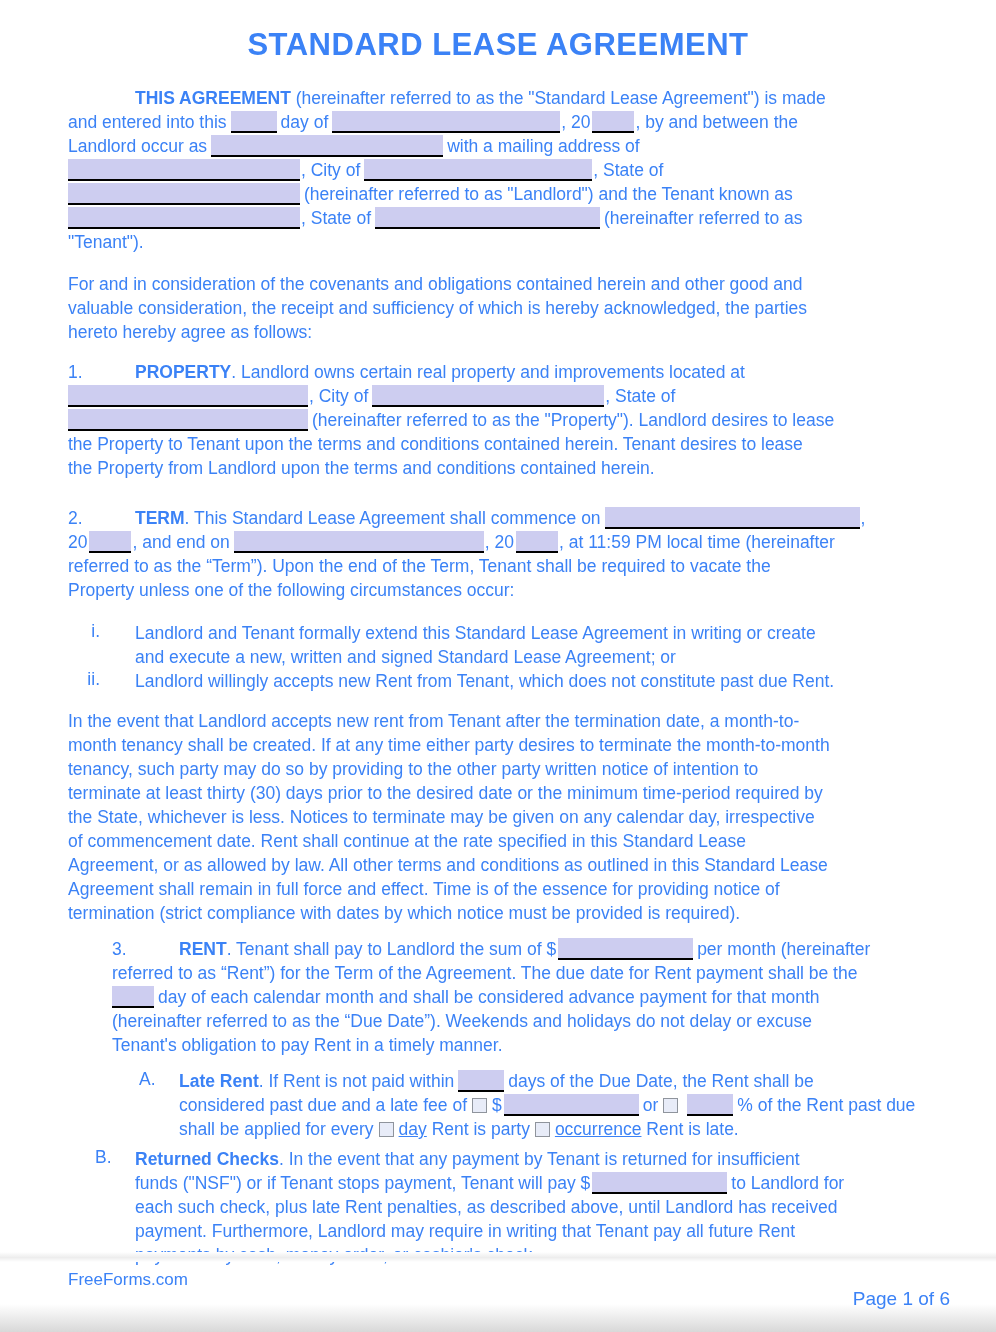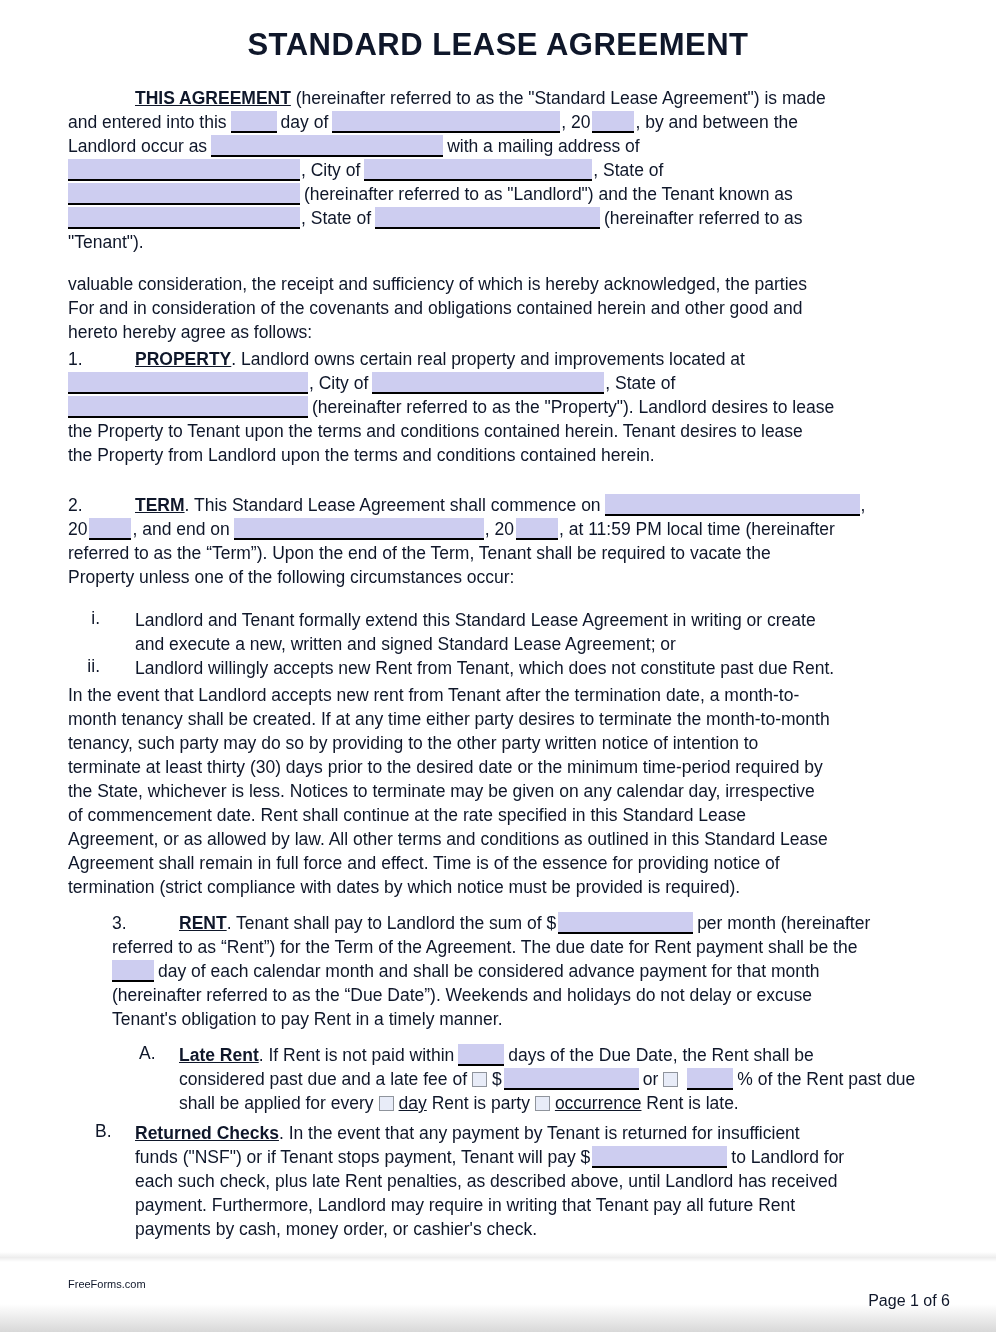--- a/index.html
+++ b/index.html
@@ -3,37 +3,37 @@
 <meta charset="utf-8">
 <style>
   html,body{margin:0;padding:0;background:#fff;}
   .page{
     position:relative;
     width:996px;height:1332px;
     background:#fff;
     overflow:hidden;
     font-family:"Liberation Sans","DejaVu Sans",sans-serif;
     font-size:17.5px;
-    color:#0f172a;
+    color:#3b82f6;
   }
   .title{
     margin:27px 0 23px;
     font-size:31px;
     line-height:36px;
     font-weight:bold;
     text-align:center;
     letter-spacing:.5px;
   }
   .body{padding:0 60px 0 68px;}
   .ln{height:24px;line-height:24px;white-space:nowrap;}
   .ind1{padding-left:67px;}
   .block{margin:0;}
-  .mt18{margin-top:18px;} .mt16{margin-top:3px;} .mt10{margin-top:26px;}
+  .mt18{margin-top:18px;} .mt16{margin-top:16px;} .mt10{margin-top:26px;}
   .mt19{margin-top:19px;} .mt12{margin-top:12px;margin-left:44px;} .mt6{margin-top:6px;}
-  b{font-weight:bold;text-decoration:underline;}
+  b{font-weight:bold;}
   .secnum{display:inline-block;width:67px;}
   .li,.ab{position:relative;padding-left:67px;}
   .li .marker{position:absolute;left:0;width:32px;text-align:right;}
   .ab .marker{position:absolute;left:27px;}
   .blank{
     display:inline-block;
     height:20px;
     background:#cdcdf0;
     border-bottom:2px solid #000;
     vertical-align:-5px;
@@ -45,22 +45,22 @@
   .b240{width:240px;} .b250{width:250px;} .b255{width:255px;}
   .cb{
     display:inline-block;
     width:13px;height:13px;
     background:#e8ecf8;
     border:1px solid #8f949c;
     vertical-align:-2px;
     margin:0 5px;
   }
   .ul{text-decoration:underline;}
-  .footer-brand{position:absolute;left:68px;bottom:42px;font-size:11px;}
-  .footer-page{position:absolute;right:46px;bottom:22px;font-size:16px;}
+  .footer-brand{position:absolute;left:68px;bottom:42px;font-size:17px;}
+  .footer-page{position:absolute;right:46px;bottom:22px;font-size:19px;}
   .edge-top{position:absolute;left:0;right:0;top:1252px;height:10px;
     background:linear-gradient(#fff,#ededed 55%,#fff);}
   .edge-bottom{position:absolute;left:0;right:0;bottom:0;height:28px;
     background:linear-gradient(#fff,#d8d8d8);}
 </style>
 </head>
 <body>
 
 <div class="page">
 
@@ -72,22 +72,22 @@
       <div class="ln ind1"><b>THIS AGREEMENT</b><span> (hereinafter referred to as the "Standard Lease Agreement") is made</span></div>
       <div class="ln"><span>and entered into this</span><span class="blank b46"></span><span>day of</span><span class="blank b228 tr"></span><span>, 20</span><span class="blank b42 tl tr"></span><span>, by and between the</span></div>
       <div class="ln"><span>Landlord occur as</span><span class="blank b232"></span><span>with a mailing address of</span></div>
       <div class="ln"><span class="blank b232 ml0 tr"></span><span>, City of</span><span class="blank b228 tr"></span><span>, State of</span></div>
       <div class="ln"><span class="blank b232 ml0"></span><span>(hereinafter referred to as "Landlord") and the Tenant known as</span></div>
       <div class="ln"><span class="blank b232 ml0 tr"></span><span>, State of</span><span class="blank b225"></span><span>(hereinafter referred to as</span></div>
       <div class="ln"><span>"Tenant").</span></div>
     </div>
 
     <div class="block mt18">
+      <div class="ln">For and in consideration of the covenants and obligations contained herein and other good and</div>
       <div class="ln">valuable consideration, the receipt and sufficiency of which is hereby acknowledged, the parties</div>
-      <div class="ln">For and in consideration of the covenants and obligations contained herein and other good and</div>
       <div class="ln">hereto hereby agree as follows:</div>
     </div>
 
     <div class="block mt16">
       <div class="ln"><span class="secnum">1.</span><b>PROPERTY</b><span>. Landlord owns certain real property and improvements located at</span></div>
       <div class="ln"><span class="blank b240 ml0 tr"></span><span>, City of</span><span class="blank b232 tr"></span><span>, State of</span></div>
       <div class="ln"><span class="blank b240 ml0"></span><span>(hereinafter referred to as the "Property"). Landlord desires to lease</span></div>
       <div class="ln">the Property to Tenant upon the terms and conditions contained herein. Tenant desires to lease</div>
       <div class="ln">the Property from Landlord upon the terms and conditions contained herein.</div>
     </div>

